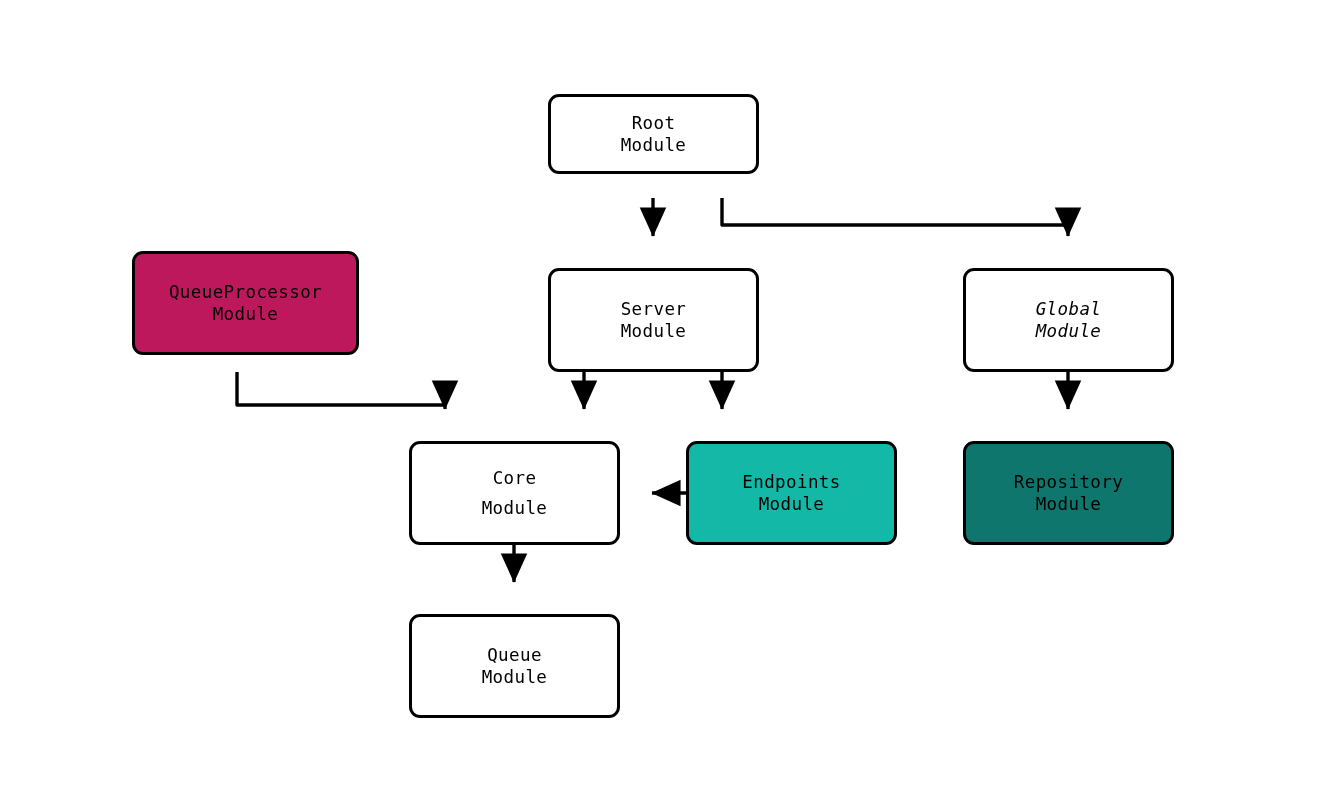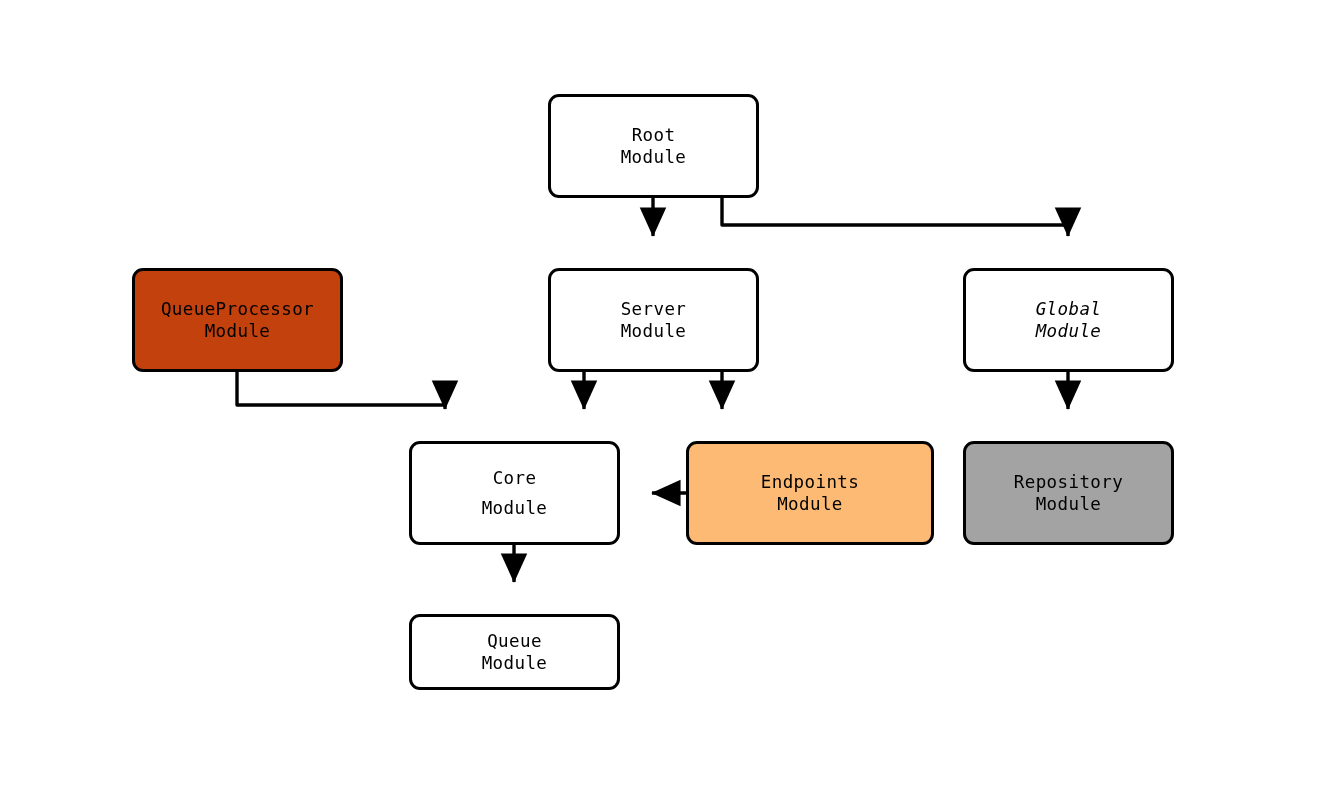--- a/index.html
+++ b/index.html
@@ -65,47 +65,47 @@
         <path d="M 237 372 L 237 405 L 445 405 L 445 409" marker-end="url(#arrowhead)" stroke="#000000"></path>
         <path d="M 584 372 L 584 409" marker-end="url(#arrowhead)" stroke="#000000"></path>
         <path d="M 722 372 L 722 409" marker-end="url(#arrowhead)" stroke="#000000"></path>
         <path d="M 686 493 L 652 493" marker-end="url(#arrowhead)" stroke="#000000"></path>
         <path d="M 1068 372 L 1068 409" marker-end="url(#arrowhead)" stroke="#000000"></path>
         <path d="M 514 545 L 514 582" marker-end="url(#arrowhead)" stroke="#000000"></path>
       </g>
   </svg>
 
   <div id="nodes-layer">
-      <div class="node" style="left: 548px; top: 94px; width: 211px; height: 104px; border-color: rgb(0, 0, 0); background: rgb(255, 255, 255);">
+      <div class="node" style="left: 548px; top: 94px; width: 211px; height: 80px; border-color: rgb(0, 0, 0); background: rgb(255, 255, 255);">
         <div class="node-line" style="color: rgb(0, 0, 0);">Root</div>
         <div class="node-line" style="color: rgb(0, 0, 0);">Module</div>
       </div>
-      <div class="node" style="left: 132px; top: 268px; width: 211px; height: 104px; border-color: rgb(0, 0, 0); background: #c2410c;">
+      <div class="node" style="left: 132px; top: 251px; width: 227px; height: 104px; border-color: rgb(0, 0, 0); background: #be185d;">
         <div class="node-line" style="color: rgb(0, 0, 0);">QueueProcessor</div>
         <div class="node-line" style="color: rgb(0, 0, 0);">Module</div>
       </div>
       <div class="node" style="left: 548px; top: 268px; width: 211px; height: 104px; border-color: rgb(0, 0, 0); background: rgb(255, 255, 255);">
         <div class="node-line" style="color: rgb(0, 0, 0); text-align: center;">Server</div>
         <div class="node-line" style="color: rgb(0, 0, 0);">Module</div>
       </div>
       <div class="node" style="left: 963px; top: 268px; width: 211px; height: 104px; border-color: rgb(0, 0, 0); background: rgb(255, 255, 255); font-style: italic;">
         <div class="node-line" style="color: rgb(0, 0, 0);">Global</div>
         <div class="node-line" style="color: rgb(0, 0, 0);">Module</div>
       </div>
       <div class="node" style="left: 409px; top: 441px; width: 211px; height: 104px; border-color: rgb(0, 0, 0); background: rgb(255, 255, 255); gap: 8px;">
         <div class="node-line" style="color: rgb(0, 0, 0);">Core</div>
         <div class="node-line" style="color: rgb(0, 0, 0);">Module</div>
       </div>
-      <div class="node" style="left: 686px; top: 441px; width: 248px; height: 104px; border-color: rgb(0, 0, 0); background: #fdba74;">
+      <div class="node" style="left: 686px; top: 441px; width: 211px; height: 104px; border-color: rgb(0, 0, 0); background: #14b8a6;">
         <div class="node-line" style="color: rgb(0, 0, 0);">Endpoints</div>
         <div class="node-line" style="color: rgb(0, 0, 0);">Module</div>
       </div>
-      <div class="node" style="left: 963px; top: 441px; width: 211px; height: 104px; border-color: rgb(0, 0, 0); background: #a3a3a3;">
+      <div class="node" style="left: 963px; top: 441px; width: 211px; height: 104px; border-color: rgb(0, 0, 0); background: #0f766e;">
         <div class="node-line" style="color: rgb(0, 0, 0);">Repository</div>
         <div class="node-line" style="color: rgb(0, 0, 0);">Module</div>
       </div>
-      <div class="node" style="left: 409px; top: 614px; width: 211px; height: 76px; border-color: rgb(0, 0, 0); background: rgb(255, 255, 255);">
+      <div class="node" style="left: 409px; top: 614px; width: 211px; height: 104px; border-color: rgb(0, 0, 0); background: rgb(255, 255, 255);">
         <div class="node-line" style="color: rgb(0, 0, 0);">Queue</div>
         <div class="node-line" style="color: rgb(0, 0, 0);">Module</div>
       </div>
     </div>
 
 </div>
 
 </body></html>

